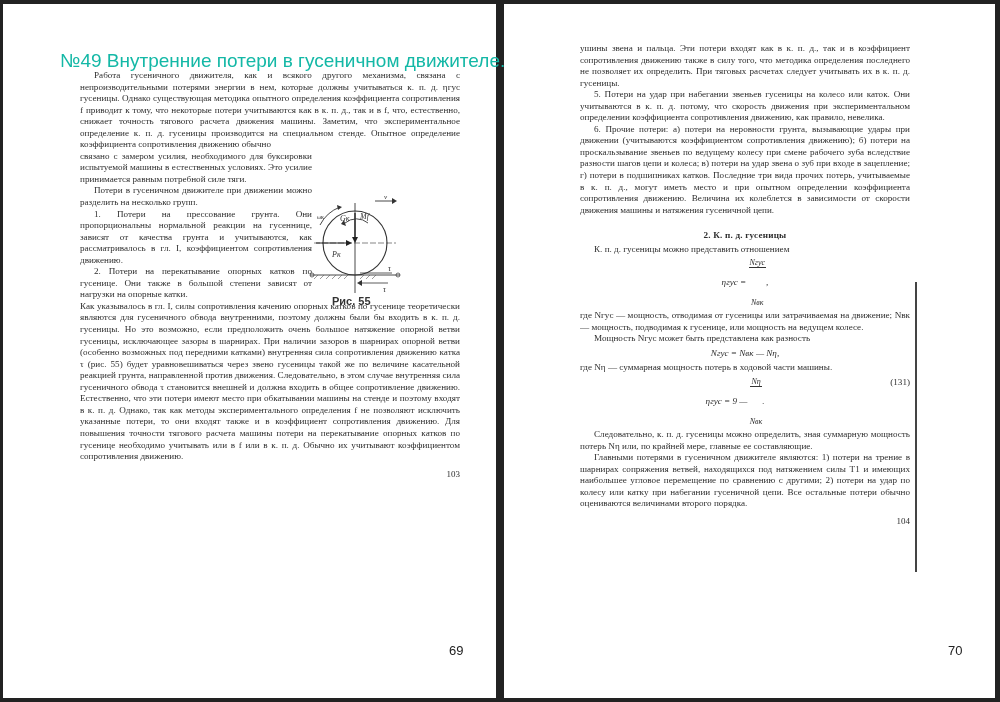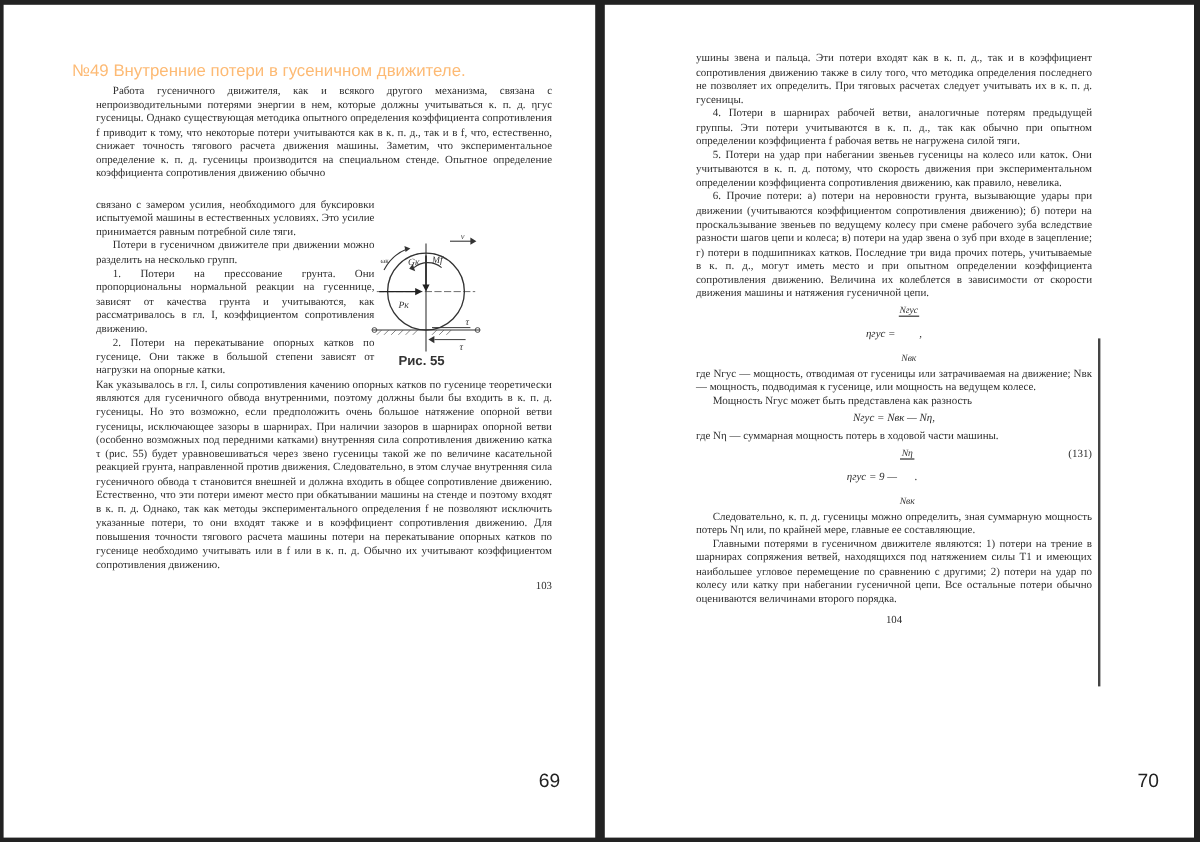--- a/index.html
+++ b/index.html
@@ -7,50 +7,50 @@
     width:1000px; height:702px; background:#222222; position:relative; overflow:hidden;
     font-family:"Liberation Serif", serif;
   }
   .page {
     position:absolute; top:4px; background:#ffffff; height:694px;
   }
   #page-left { left:3px; width:493px; }
   #page-right { left:504px; width:491px; }
   .heading {
     position:absolute; left:60px; top:50px; font-family:"Liberation Sans", sans-serif;
-    font-size:14px; color:#fdba74; white-space:nowrap;
+    font-size:19px; color:#14b8a6; white-space:nowrap;
   }
   .scan {
     position:absolute; color:#2e2e2e; font-size:9.15px; line-height:11.55px;
     text-align:justify; filter:blur(0.25px);
   }
   .scan p { margin:0; text-indent:14px; }
   .scan p.noind { text-indent:0; }
   .scan .section-title {
     text-align:center; font-weight:bold; text-indent:0; margin:0 0 2px 0; letter-spacing:0.2px;
   }
   #left-scan { left:80px; top:70px; width:380px; }
   #right-scan { left:580px; top:43px; width:330px; }
-  .wrap-block { width:232px;margin-top:14px; }
+  .wrap-block { width:232px; }
   .figure {
     position:absolute; left:300px; top:195px; width:110px; height:115px;
   }
   .fig-caption {
     position:absolute; left:8px; top:100px; font-size:11px; font-family:"Liberation Sans", sans-serif;
     font-weight:bold; color:#333;padding-left:24px;
   }
   .book-page-num { text-align:right; margin-top:6px; font-size:9px; }
-  .book-page-num.left-align { text-align:center; }
+  .book-page-num.left-align { text-align:right; }
   .formula { text-align:center; text-indent:0; margin:3px 0; font-style:italic; }
   .formula .eqno { float:right; font-style:normal; }
   .frac { display:inline-block; vertical-align:middle; text-align:center; font-size:8px; line-height:9px; }
   .frac .num { display:block; border-bottom:0.8px solid #333; padding:0 1px; }
   .frac .den { display:block;margin-top:30px; }
   .pdf-num {
-    position:absolute; top:643px; font-family:"Liberation Sans", sans-serif; font-size:16px; color:#222;
+    position:absolute; top:643px; font-family:"Liberation Sans", sans-serif; font-size:13px; color:#222;
   }
   #pdf-num-left { left:449px; }
   #pdf-num-right { left:948px; }
   .scan-edge {
     position:absolute; left:915px; top:282px; width:2px; height:290px; background:#444;
   }
 </style>
 </head>
 <body>
 
@@ -109,23 +109,24 @@
     <text x="32" y="62" font-size="8" font-style="italic" fill="#333" font-family="Liberation Serif, serif">Pк</text>
     <text x="88" y="76" font-size="8" font-style="italic" fill="#333" font-family="Liberation Serif, serif">τ</text>
     <text x="83" y="97" font-size="8" font-style="italic" fill="#333" font-family="Liberation Serif, serif">τ</text>
     <text x="84" y="4" font-size="7" font-style="italic" fill="#333" font-family="Liberation Serif, serif">v</text>
   </svg>
   <div class="fig-caption">Рис. 55</div>
 </div>
 
 <div class="scan" id="right-scan">
   <p class="noind">ушины звена и пальца. Эти потери входят как в к. п. д., так и в коэффициент сопротивления движению также в силу того, что методика определения последнего не позволяет их определить. При тяговых расчетах следует учитывать их в к. п. д. гусеницы.</p>
-  <p>4. Потери в шарнирах рабочей ветви, аналогичные потерям предыдущей группы. Эти потери учитываются в к. п. д., так как обычно при опытном определении коэффициента f рабочая ветвь не нагружена силой тяги.</p>
   <p>5. Потери на удар при набегании звеньев гусеницы на колесо или каток. Они учитываются в к. п. д. потому, что скорость движения при экспериментальном определении коэффициента сопротивления движению, как правило, невелика.</p>
   <p>6. Прочие потери: а) потери на неровности грунта, вызывающие удары при движении (учитываются коэффициентом сопротивления движению); б) потери на проскальзывание звеньев по ведущему колесу при смене рабочего зуба вследствие разности шагов цепи и колеса; в) потери на удар звена о зуб при входе в зацепление; г) потери в подшипниках катков. Последние три вида прочих потерь, учитываемые в к. п. д., могут иметь место и при опытном определении коэффициента сопротивления движению. Величина их колеблется в зависимости от скорости движения машины и натяжения гусеничной цепи.</p>
+  <p class="section-title" style="margin-top:14px;">2. К. п. д. гусеницы</p>
+  <p>К. п. д. гусеницы можно представить отношением</p>
   <div class="formula">
     <span>ηгус =</span>
     <span class="frac">
       <span class="num">Nгус</span>
       <span class="den">Nвк</span>
     </span><span>,</span>
   </div>
   <p class="noind">где Nгус — мощность, отводимая от гусеницы или затрачиваемая на движение; Nвк — мощность, подводимая к гусенице, или мощность на ведущем колесе.</p>
   <p>Мощность Nгус может быть представлена как разность</p>
   <div class="formula">Nгус = Nвк — Nη,</div>

